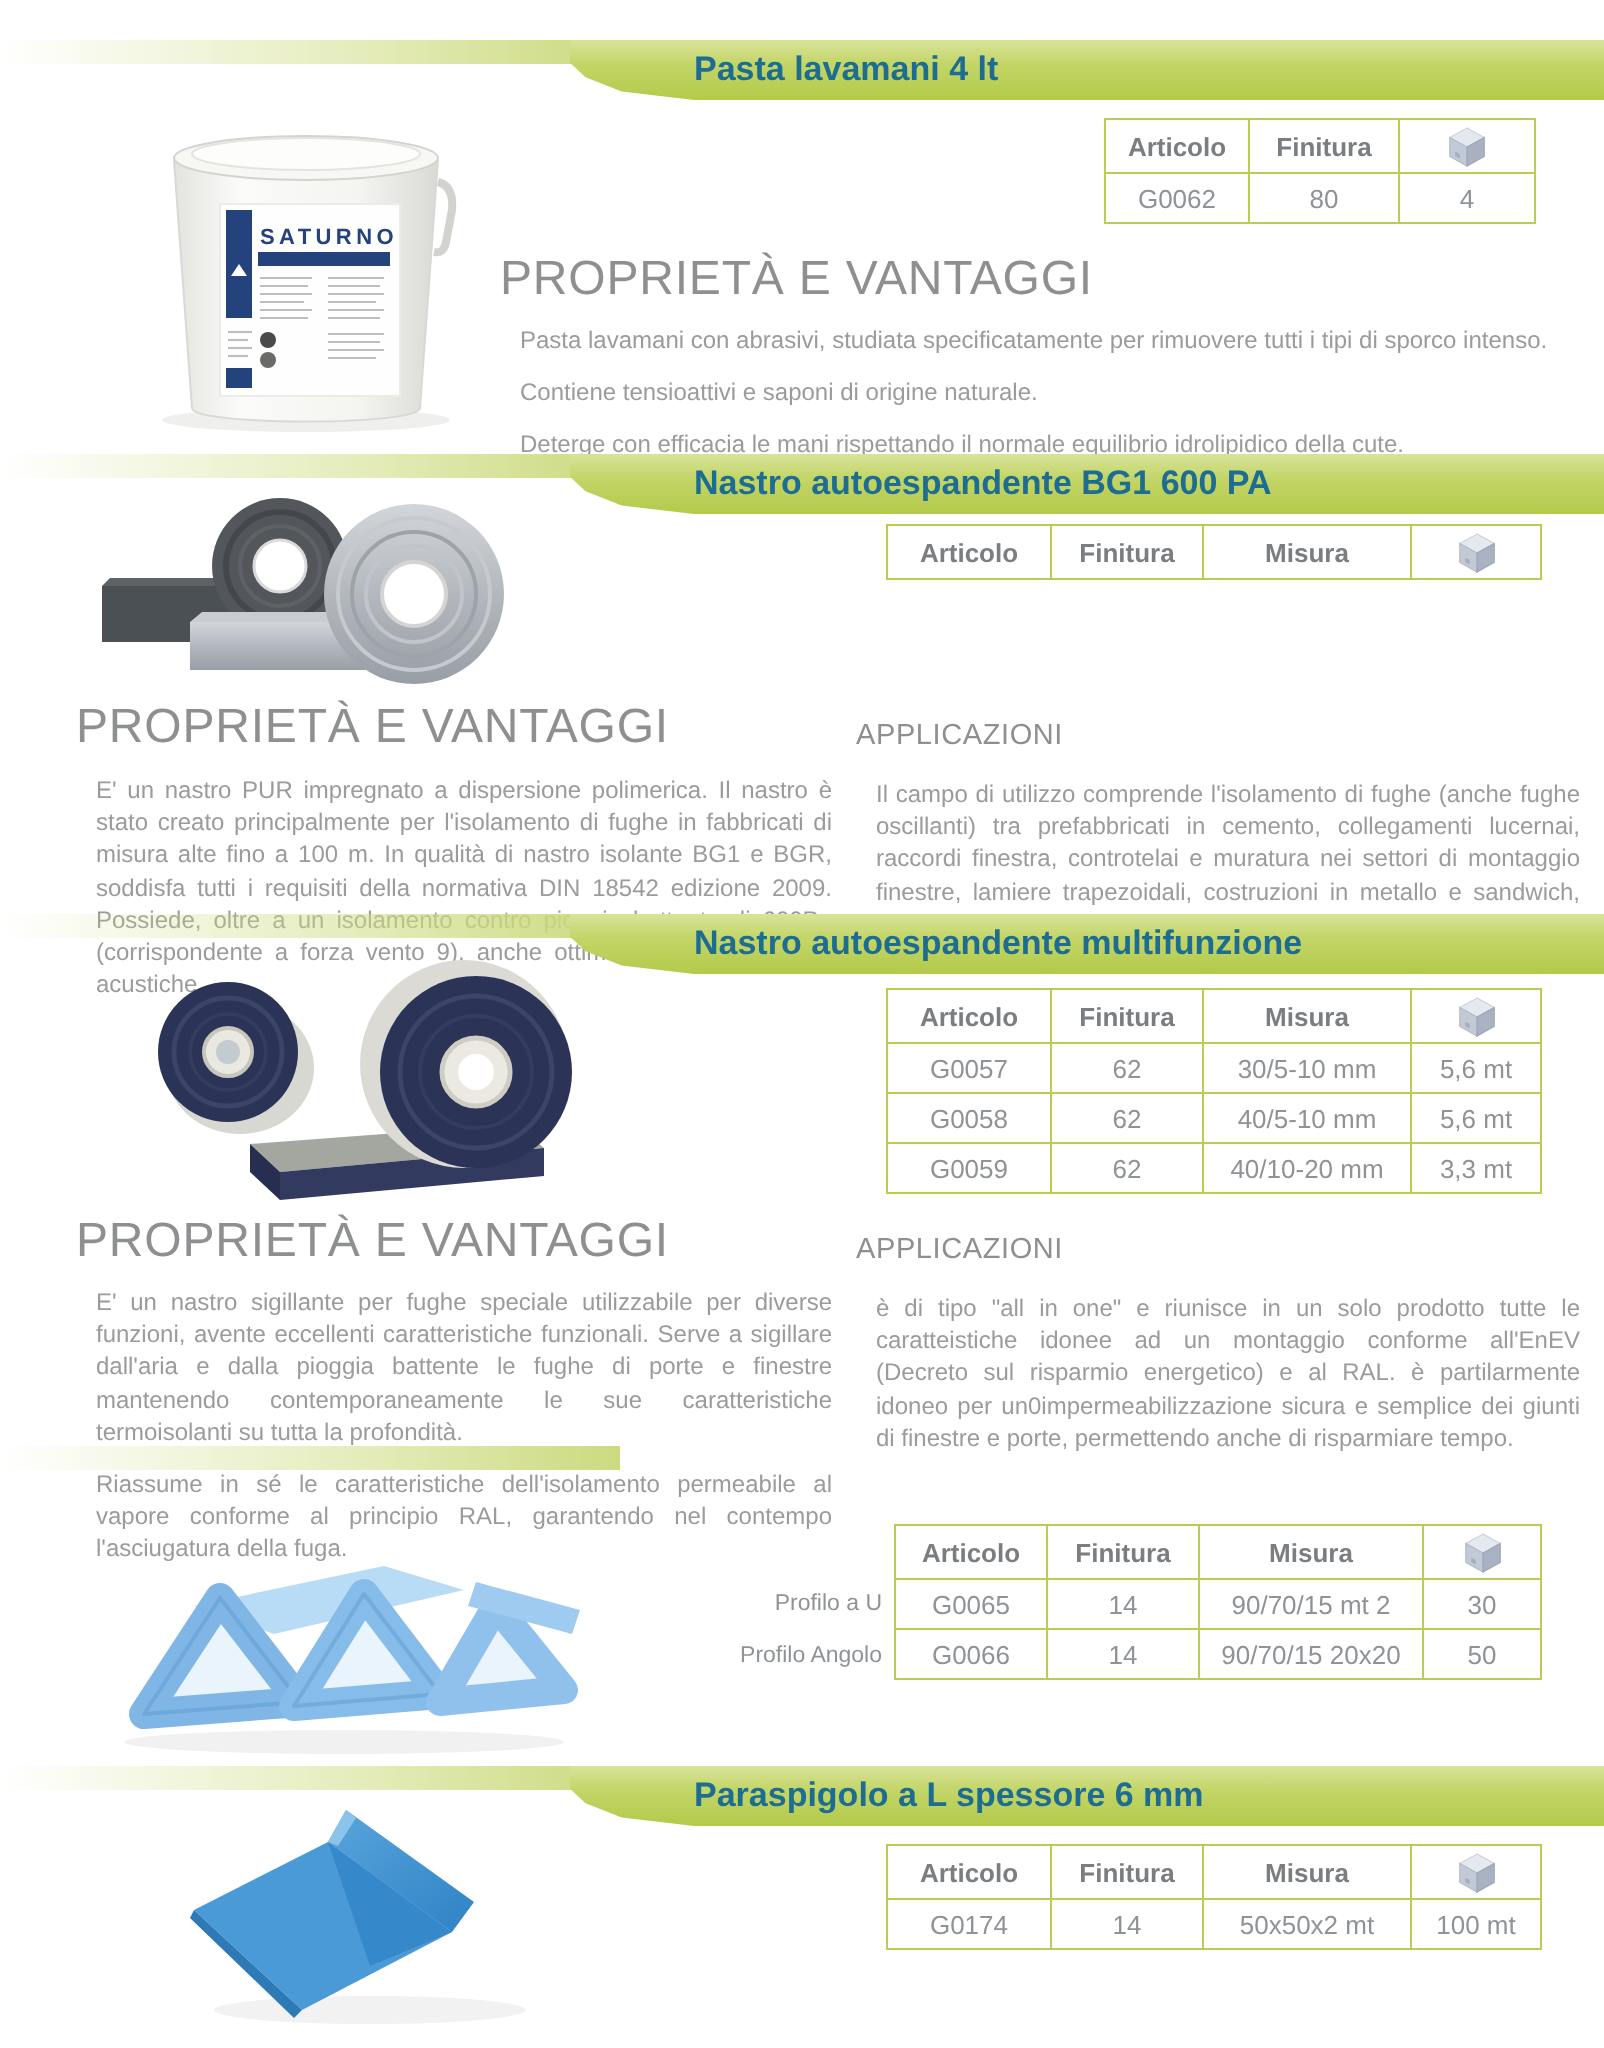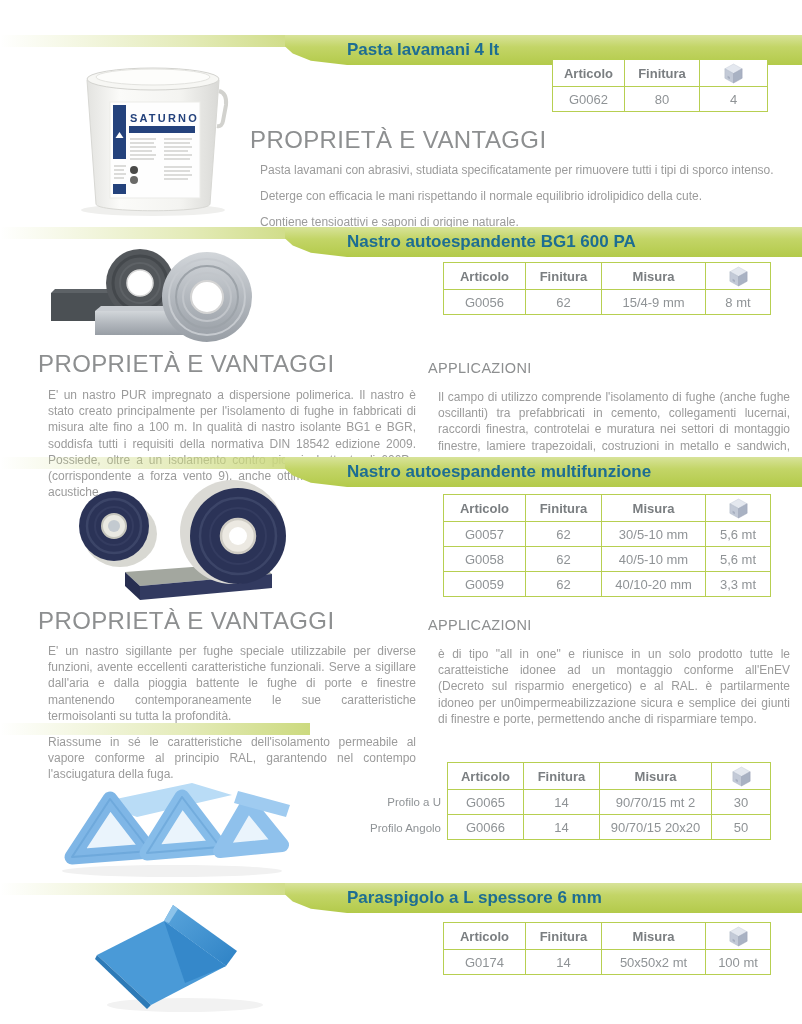--- a/index.html
+++ b/index.html
@@ -68,21 +68,21 @@
       <polygon points="1,6.5 11,12 11,23 1,17.5" fill="#c3cad7" stroke="#b2bac9" stroke-width="0.6"></polygon>
       <polygon points="21,6.5 11,12 11,23 21,17.5" fill="#a9b2c3" stroke="#9ba4b7" stroke-width="0.6"></polygon>
       <rect x="4.2" y="12.5" width="2.6" height="2.6" fill="#8e97ab" transform="skewY(28)" opacity="0.55"></rect>
       <rect x="14.4" y="4.2" width="2.6" height="2.6" fill="#93a0b4" transform="skewY(-28)" opacity="0.55"></rect>
     </g>
   </defs>
 </svg>
 
 <div class="page">
 
-  <div class="ribbon" style="top:35px">
+  <div class="ribbon" style="top:20px">
     <div class="ribbon-tail"></div>
     <div class="ribbon-body">
       <span class="ribbon-title">Pasta lavamani 4 lt</span>
     </div>
   </div>
 
   <svg style="position:absolute;left:68px;top:36px" width="170" height="182" viewBox="0 0 170 182">
     <defs>
       <linearGradient id="bgrad" x1="0" y1="0" x2="1" y2="0">
         <stop offset="0" stop-color="#e3e3e0"></stop>
@@ -148,22 +148,22 @@
       <td>G0062</td>
       <td>80</td>
       <td>4</td>
     </tr>
   </tbody>
     </table>
 
   <div class="props-h" style="left:250px;top:126px">PROPRIETÀ E VANTAGGI</div>
   <div class="body-text" style="left:250px;top:152px;width:545px">
     <p>Pasta lavamani con abrasivi, studiata specificatamente per rimuovere tutti i tipi di sporco intenso.</p>
+    <p>Contiene tensioattivi e saponi di origine naturale.</p>
     <p>Deterge con efficacia le mani rispettando il normale equilibrio idrolipidico della cute.</p>
-    <p>Contiene tensioattivi e saponi di origine naturale.</p>
   </div>
 
   <div class="ribbon" style="top:227px">
     <div class="ribbon-tail"></div>
     <div class="ribbon-body">
       <span class="ribbon-title">Nastro autoespandente BG1 600 PA</span>
     </div>
   </div>
 
   <svg style="position:absolute;left:45px;top:245px" width="245" height="105" viewBox="0 0 245 105">
@@ -200,26 +200,20 @@
         <tr>
       <th>Articolo</th>
       <th>Finitura</th>
       <th>Misura</th>
       <th>
         <svg class="cube" viewBox="0 0 22 24" width="19" height="21">
               <use href="#cubeicon"></use>
             </svg>
       </th>
     </tr>
-    <tr>
-      <td style="height:24px">G0056</td>
-      <td>62</td>
-      <td>15/4-9 mm</td>
-      <td>8 mt</td>
-    </tr>
   </tbody>
     </table>
 
   <div class="props-h" style="left:38px;top:350px">PROPRIETÀ E VANTAGGI</div>
   <div class="body-text just" style="left:38px;top:377px;width:388px">
     <p>E' un nastro PUR impregnato a dispersione polimerica. Il nastro è stato creato principalmente per l'isolamento di fughe in fabbricati di misura alte fino a 100 m. In qualità di nastro isolante BG1 e BGR, soddisfa tutti i requisiti della normativa DIN 18542 edizione 2009. Possiede, oltre a un isolamento contro pioggia battente di 600Pa (corrispondente a forza vento 9), anche ottime qualità termiche e acustiche.</p>
   </div>
   <div class="apps-h" style="left:428px;top:360px">APPLICAZIONI</div>
   <div class="body-text just" style="left:428px;top:379px;width:372px">
     <p>Il campo di utilizzo comprende l'isolamento di fughe (anche fughe oscillanti) tra prefabbricati in cemento, collegamenti lucernai, raccordi finestra, controtelai e muratura nei settori di montaggio finestre, lamiere trapezoidali, costruzioni in metallo e sandwich, lavorazioni in legno massello, cartongesso nonché prefabbricati in cemento e altri prodotti edili.</p>

